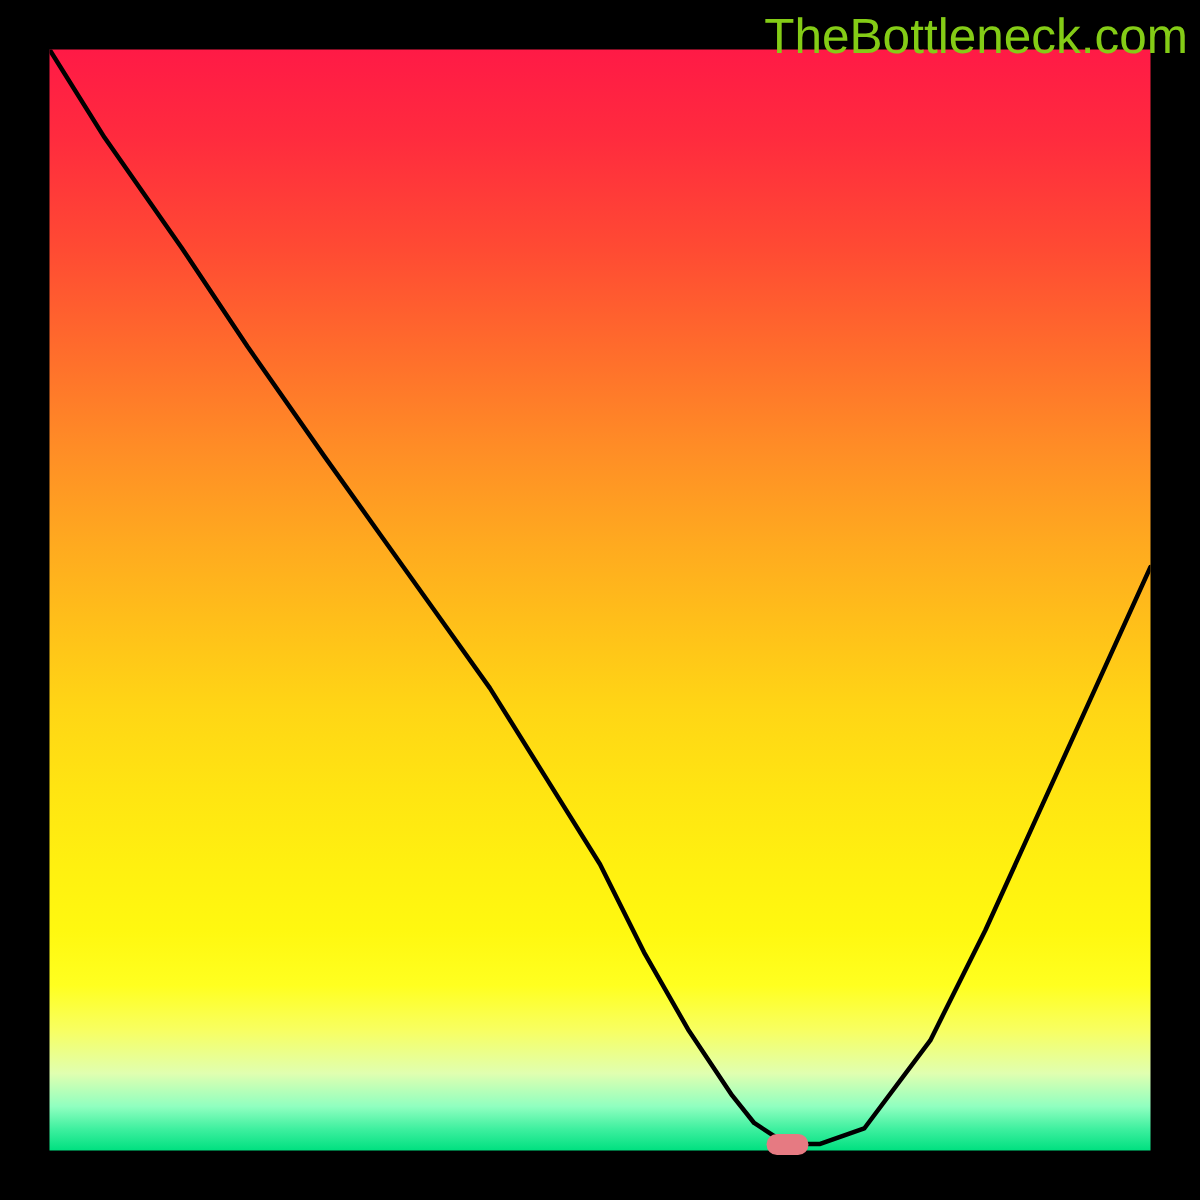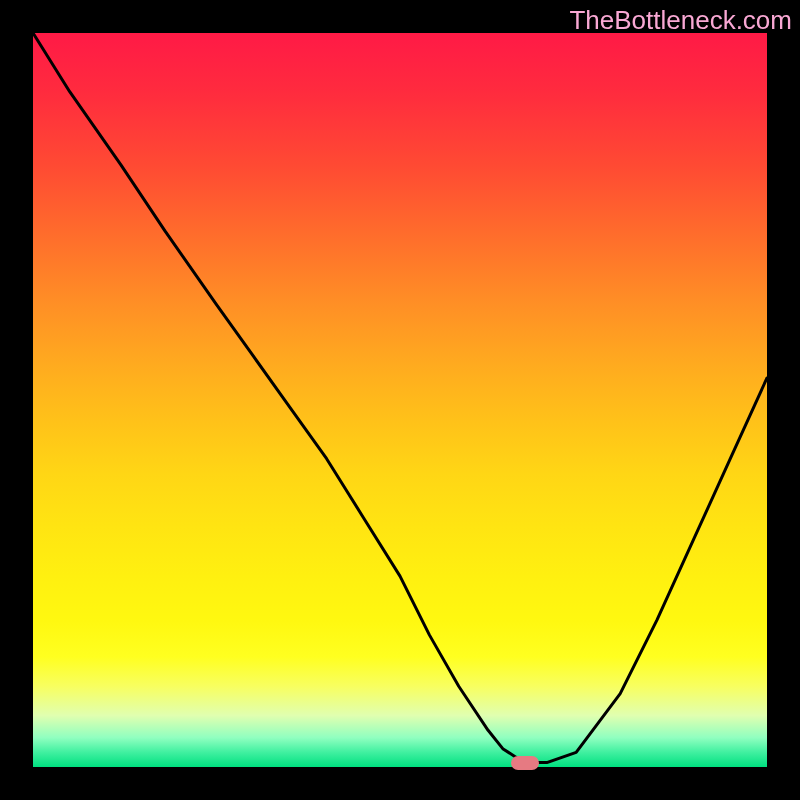--- a/index.html
+++ b/index.html
@@ -7,23 +7,23 @@
   .chart-container {
     position: relative;
     width: 800px;
     height: 800px;
     background: #000;
   }
   .watermark {
     position: absolute;
     top: 5px;
     right: 8px;
-    color: #f9a8d4;
+    color: #84cc16;
     font-family: Arial, Helvetica, sans-serif;
-    font-size: 26px;
+    font-size: 33px;
     font-weight: 400;
     z-index: 10;
   }
   .plot-area {
     position: absolute;
     left: 33px;
     top: 33px;
     width: 734px;
     height: 734px;
     background: linear-gradient(

